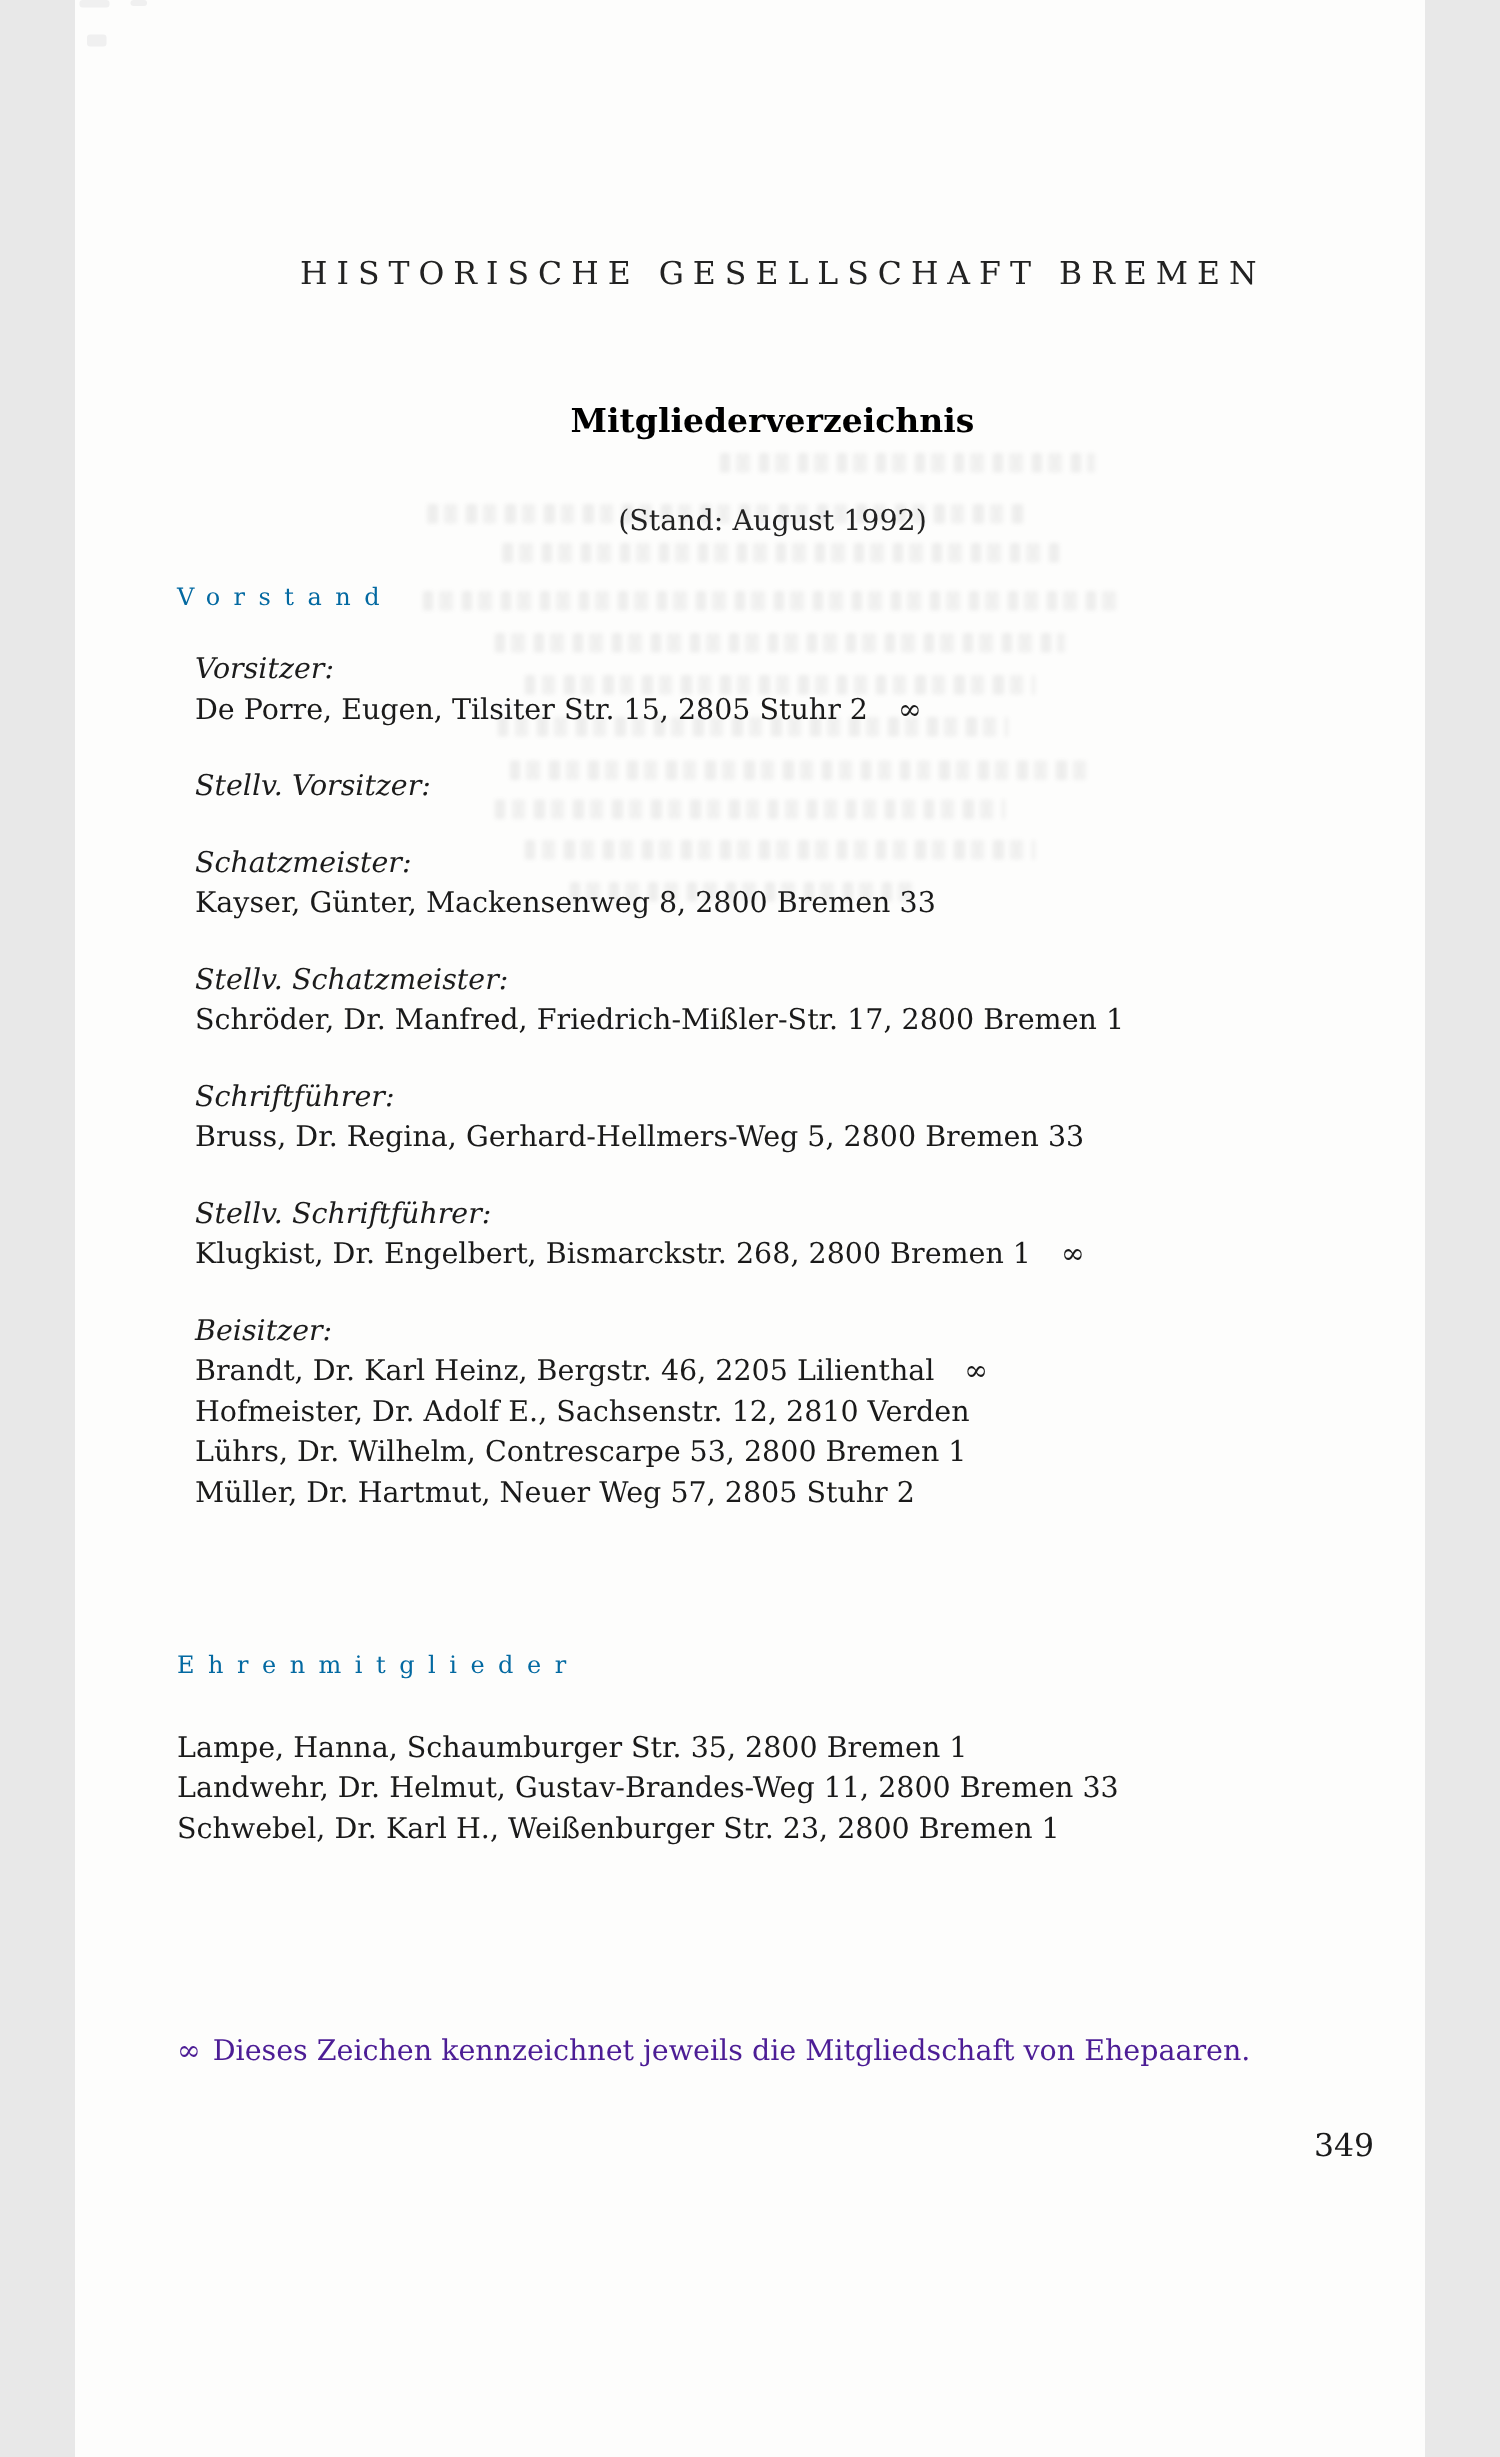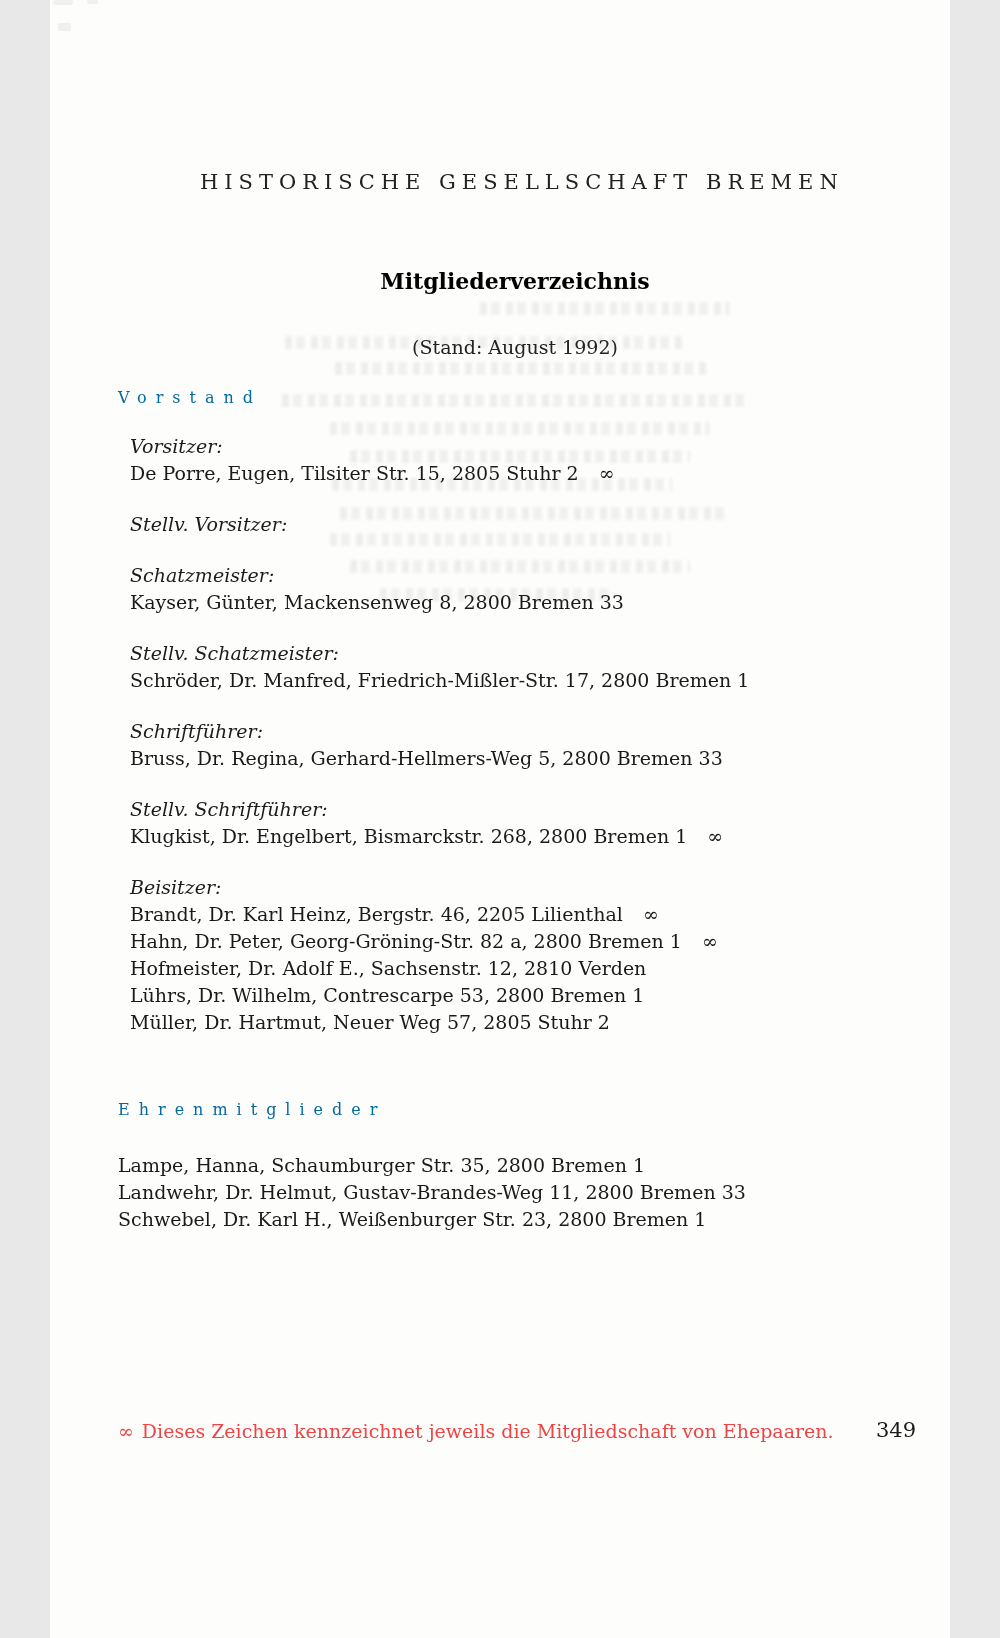--- a/index.html
+++ b/index.html
@@ -100,25 +100,25 @@
     font-size: 19px;
   }
   .ehren-list {
     position: absolute;
     top: 1152px;
     left: 68px;
     width: 860px;
   }
   .footnote {
     position: absolute;
-    top: 1420px;
+    top: 1356px;
     left: 68px;
     font-size: 19px;
     white-space: nowrap;
-    color: #ef4444;
+    color: #4c1d95;
   }
   .footnote .fn-marker { margin-right: 8px; }
   .page-number {
     position: absolute;
     top: 1418px;
     left: 826px;
     font-size: 21px;
     color: #1a1a1a;
   }
 </style>
@@ -177,21 +177,20 @@
     </div>
 
     <div class="group">
       <div class="role">Stellv. Schriftführer:</div>
       <div class="entry-line"><span>Klugkist, Dr. Engelbert, Bismarckstr. 268, 2800 Bremen 1</span><span class="marriage-marker">∞</span></div>
     </div>
 
     <div class="group">
       <div class="role">Beisitzer:</div>
       <div class="entry-line"><span>Brandt, Dr. Karl Heinz, Bergstr. 46, 2205 Lilienthal</span><span class="marriage-marker">∞</span></div>
-      <div class="entry-line"><span>Hahn, Dr. Peter, Georg-Gröning-Str. 82 a, 2800 Bremen 1</span><span class="marriage-marker">∞</span></div>
       <div class="entry-line"><span>Hofmeister, Dr. Adolf E., Sachsenstr. 12, 2810 Verden</span><span class="marriage-marker"></span></div>
       <div class="entry-line"><span>Lührs, Dr. Wilhelm, Contrescarpe 53, 2800 Bremen 1</span><span class="marriage-marker"></span></div>
       <div class="entry-line"><span>Müller, Dr. Hartmut, Neuer Weg 57, 2805 Stuhr 2</span><span class="marriage-marker"></span></div>
     </div>
 
   </div>
 
   <div class="section-heading ehren-heading">Ehrenmitglieder</div>
 
   <div class="ehren-list">

